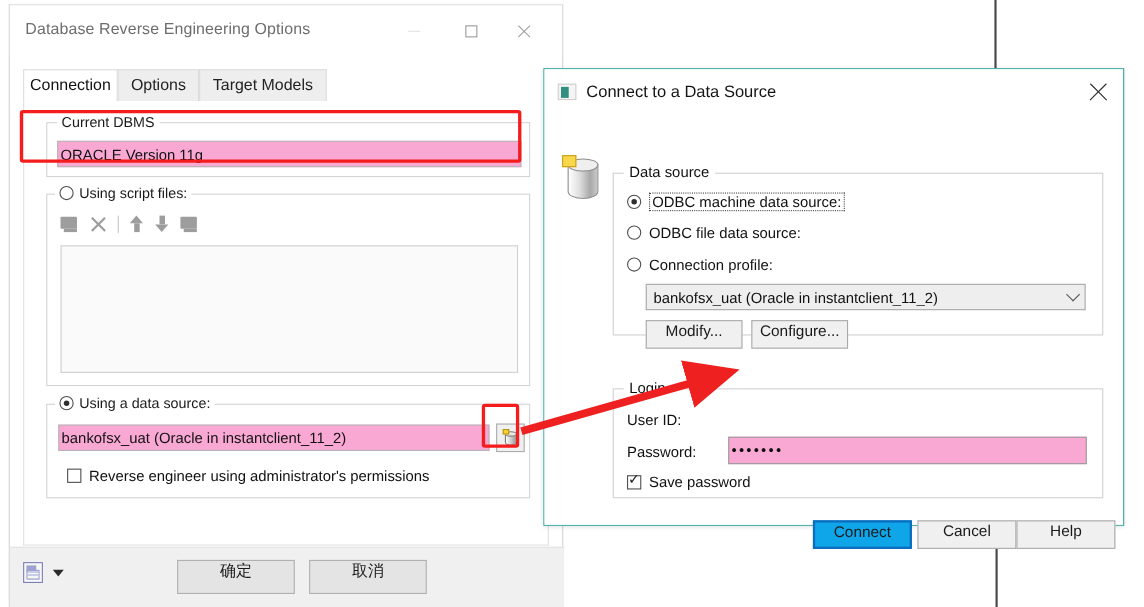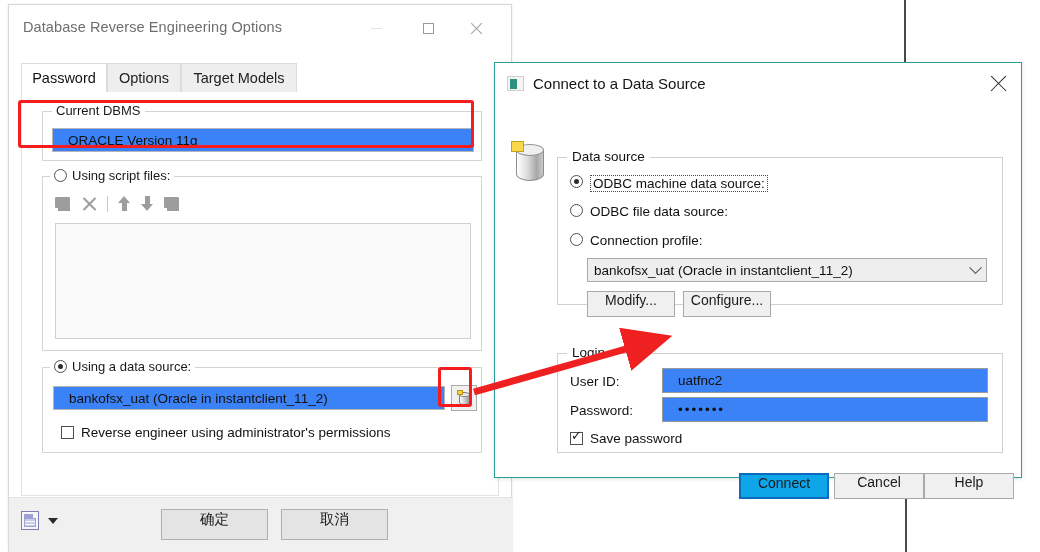--- a/index.html
+++ b/index.html
@@ -106,25 +106,25 @@
     width: 13px; height: 13px; border: 1.3px solid #4f4f4f; background: #fff;
     display: inline-block; position: relative; flex: none;
   }
   .chk.on::after {
     content:"✓"; position:absolute; left: 0px; top: -4px;
     font-size: 13px; color: #1a1a1a; line-height: 13px;
   }
 
   .txtbox {
     position: absolute;
-    background: #3b82f6;
+    background: #f9a8d4;
     border: 1px solid #b5b5b5;
     font-size: 13.5px; color: #111;
     display: flex; align-items: center;
-    padding: 0 15px;
+    padding: 0 2px;
     white-space: nowrap; overflow: hidden;
   }
   .listbox {
     position: absolute; background: #fafafa; border: 1px solid #cfcfcf;
   }
 
   
   .redbox {
     position: absolute; border: 3px solid #f41c1c; border-radius: 3px;
     pointer-events: none;
@@ -266,21 +266,21 @@
   }
 
   .grp2 {
     position: absolute; border: 1px solid #d0d0d0; background: transparent;
   }
   .grp2 > .lbl {
     position: absolute; top: -9px; left: 9px; background:#fff; padding: 0 5px;
     font-size: 13.5px; color: #111;
   }
   .radio-row {
-    position: absolute; display: flex; align-items: flex-start; gap: 7px;
+    position: absolute; display: flex; align-items: center; gap: 7px;
     font-size: 13.5px; color: #111; white-space: nowrap;
   }
   .focus-dots { border: 1px dotted #4a4a4a; padding: 0 2px; }
   .combo {
     position: absolute; background: #ffffff; border: 1px solid #a9a9a9;
     display: flex; align-items: center; padding: 0 6px;
     font-size: 13.5px; color: #111; white-space: nowrap;
   }
   .combo .cv { flex: 1; overflow: hidden; }
   .chev {
@@ -312,21 +312,21 @@
       <div class="winbtn max">
         <div class="glyph-max"></div>
       </div>
       <div class="winbtn close">
         <div class="glyph-x"></div>
       </div>
     </div>
 
     <div id="tabstrip">
       <div class="tab active" style="left:0px; width:86px;">
-        <span>Password</span>
+        <span>Connection</span>
       </div>
       <div class="tab" style="left:86px; width:74px;">
         <span>Options</span>
       </div>
       <div class="tab" style="left:160px; width:116px;">
         <span>Target Models</span>
       </div>
       <div class="tab-underline"></div>
     </div>
 
@@ -446,23 +446,20 @@
         </div>
         <div class="btn" style="left:125px; top:133px; width:88px; height:26px; background:#f0f0f0; border-color:#a9a9a9;">
           <span>Configure...</span>
         </div>
       </div>
 
       <div class="grp2" style="left:62px; top:248px; width:446px; height:100px;">
         <div class="lbl">Login</div>
 
         <div class="fld-label" style="left:12px; top:20px;">User ID:</div>
-        <div class="txtbox" style="left:104px; top:14px; width:326px; height:25px; border-color:#9a9a9a;">
-          <span>uatfnc2</span>
-        </div>
 
         <div class="fld-label" style="left:12px; top:49px;">Password:</div>
         <div class="txtbox" style="left:104px; top:43px; width:326px; height:25px; border-color:#9a9a9a; letter-spacing:2px;">
           <span>•••••••</span>
         </div>
 
         <div style="position:absolute; left:12px; top:77px; display:flex; align-items:center; gap:7px;">
           <span class="chk on"></span>
           <span style="font-size:13.5px;color:#111;white-space:nowrap;">Save password</span>
         </div>

